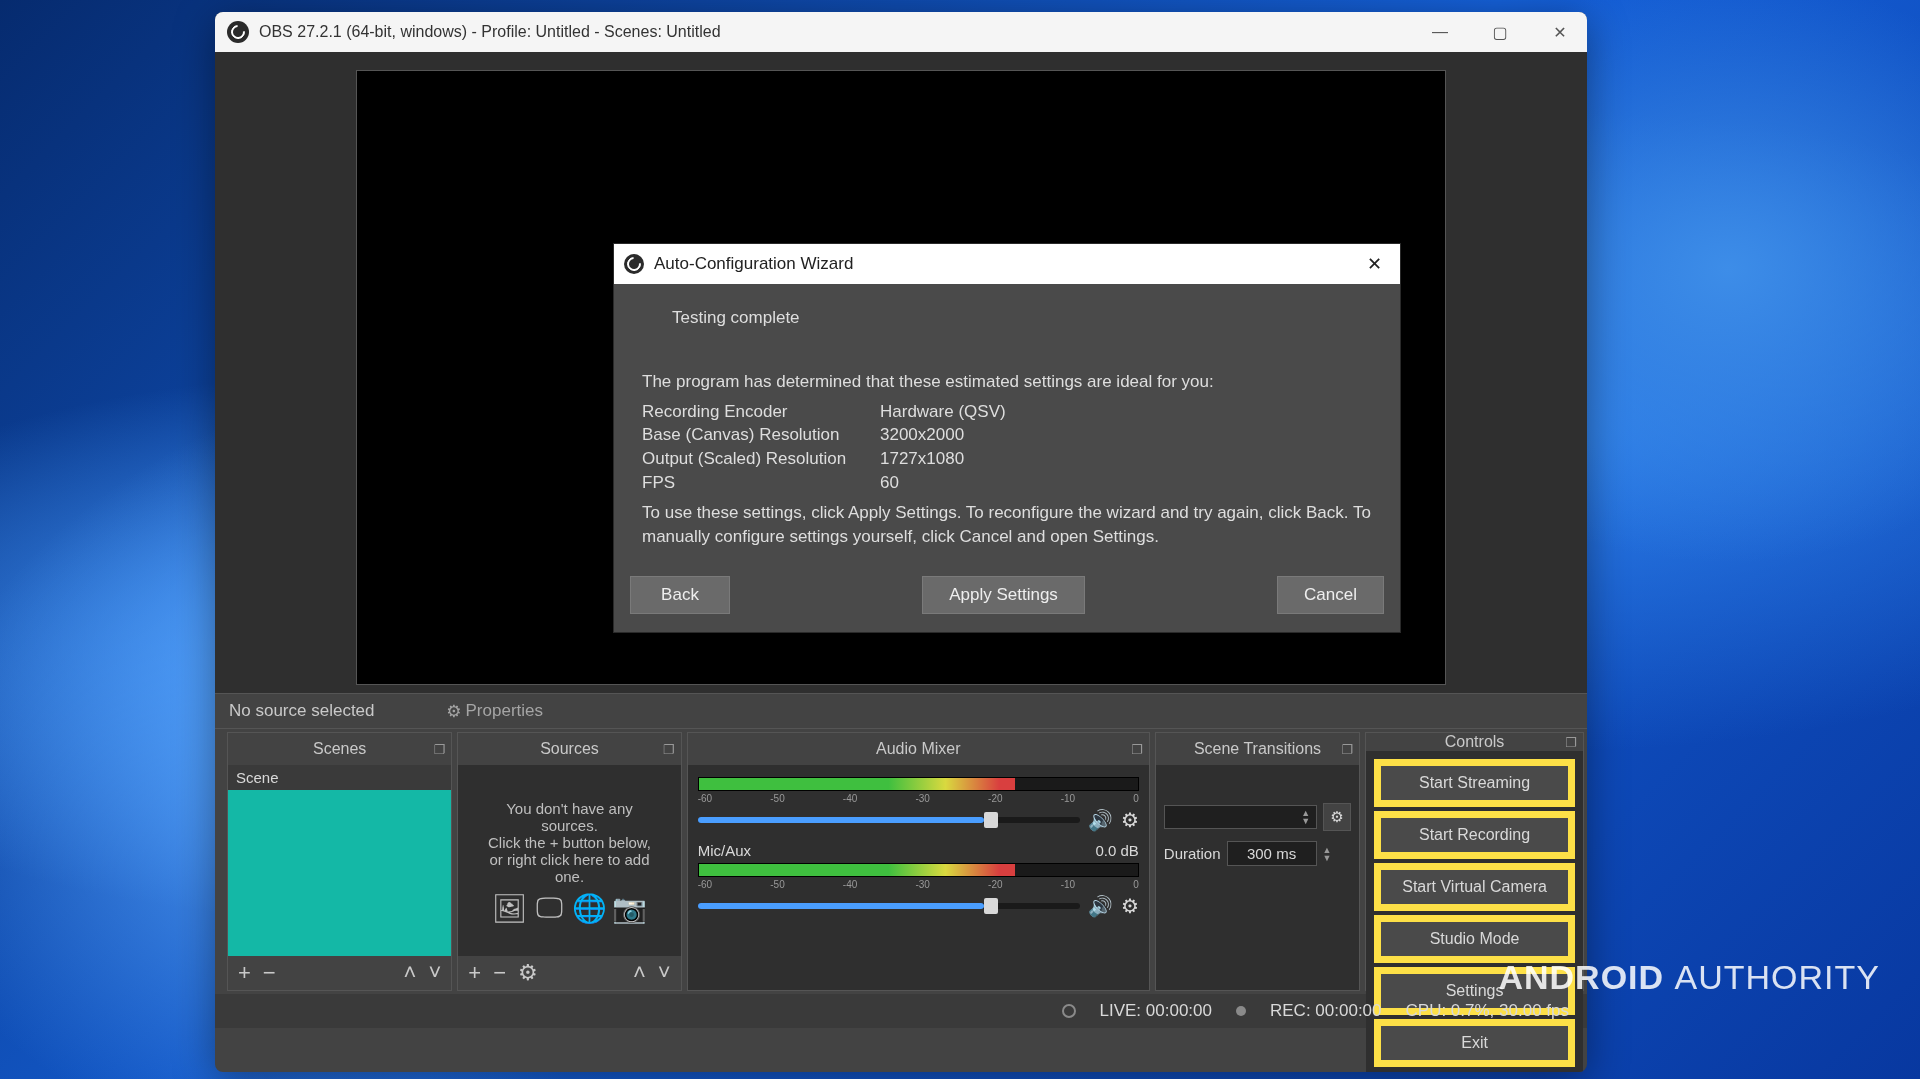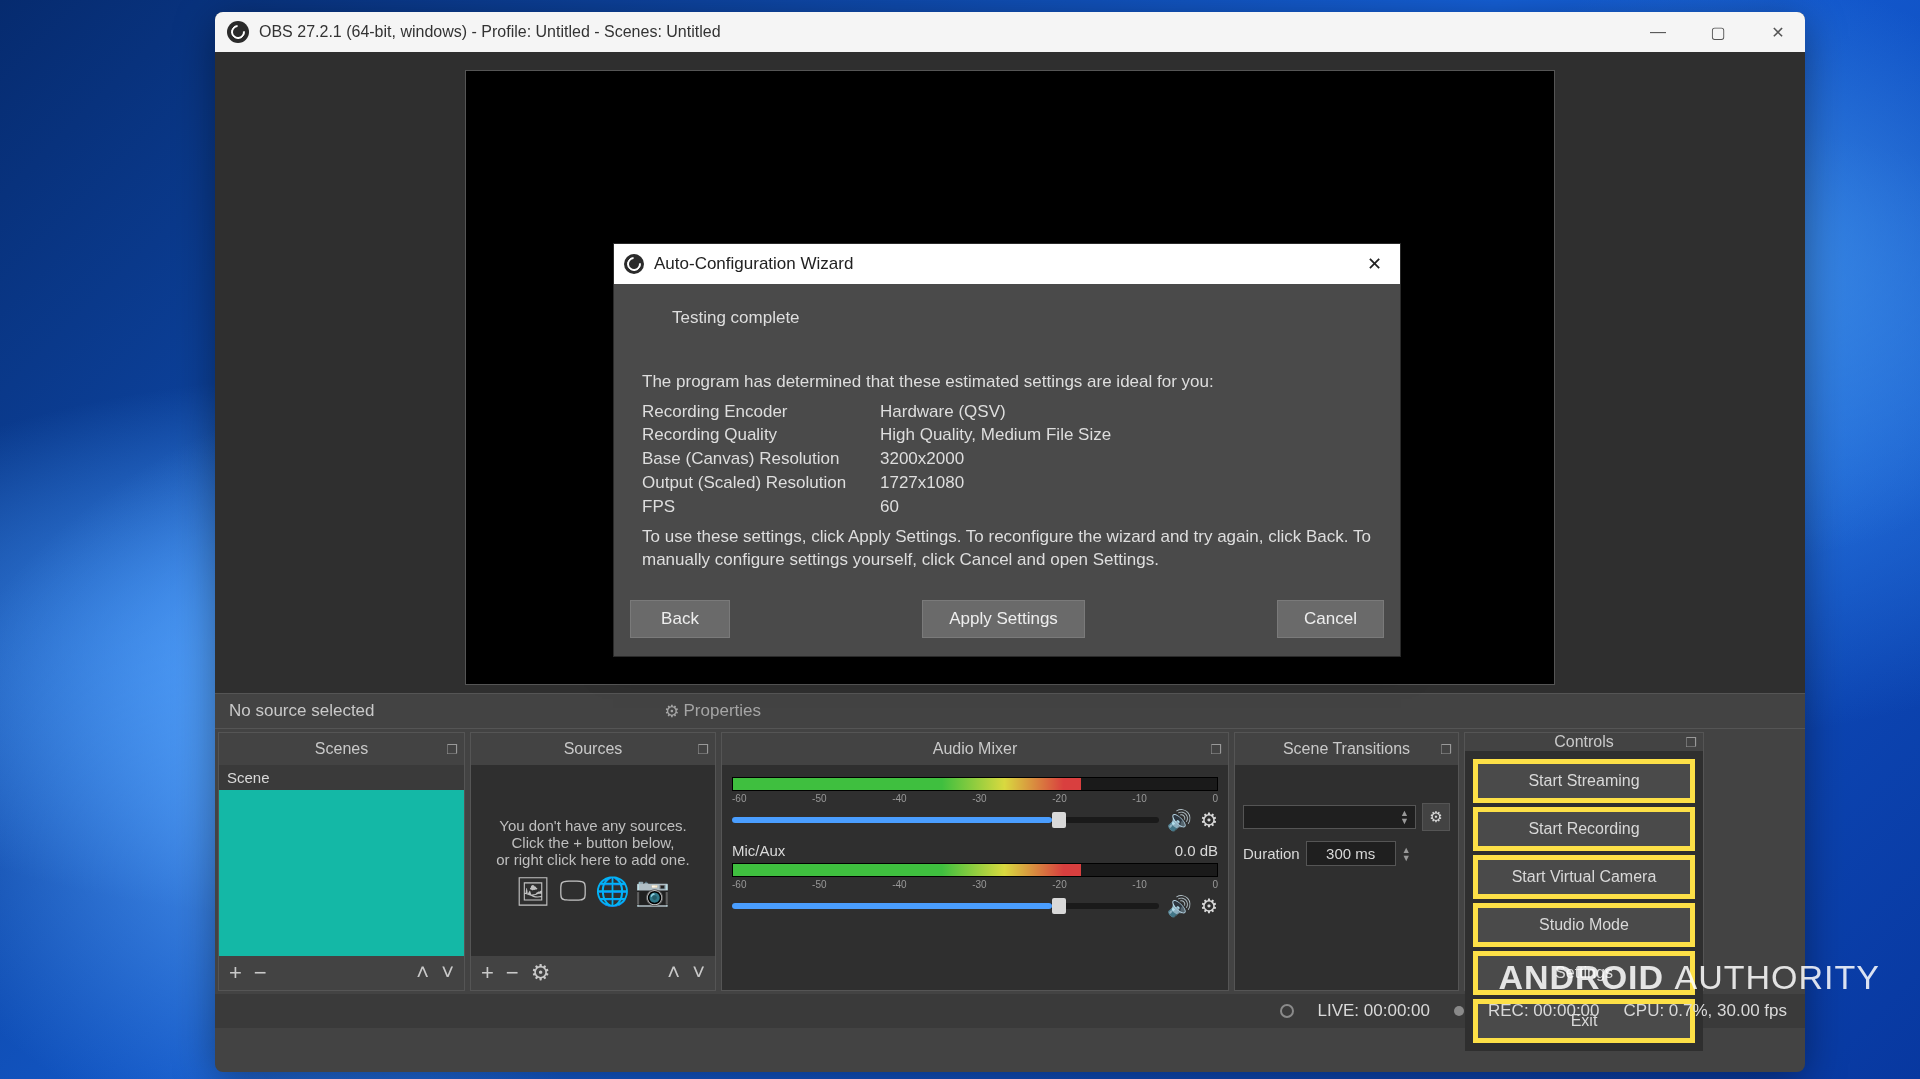--- a/index.html
+++ b/index.html
@@ -1,33 +1,33 @@
 <!DOCTYPE html>
 <html><head>
 <meta charset="utf-8">
 <style>
 *{box-sizing:border-box;margin:0;padding:0;font-family:"Segoe UI",Arial,sans-serif;}
 body{background:linear-gradient(135deg,#0a3d91 0%,#1e5bd6 25%,#0a3d91 50%,#1e5bd6 75%,#0a3d91 100%);width:1920px;height:1079px;overflow:hidden;position:relative;}
 .wallpaper{position:absolute;inset:0;background:radial-gradient(ellipse at 20% 60%,#4a9eff 0%,transparent 30%),radial-gradient(ellipse at 80% 40%,#2c7de8 0%,transparent 35%),linear-gradient(135deg,#062b6f 0%,#1560d8 50%,#0838a0 100%);}
 .wallpaper::before{content:"";position:absolute;left:-10%;top:30%;width:60%;height:80%;background:radial-gradient(ellipse,#5ba8ff 0%,transparent 60%);border-radius:50%;transform:rotate(-20deg);}
 .wallpaper::after{content:"";position:absolute;right:-15%;top:-10%;width:50%;height:70%;background:radial-gradient(ellipse,#3d8de8 0%,transparent 55%);border-radius:50%;}
-.obs-window{position:absolute;left:215px;top:12px;width:1590px;height:1060px;background:#434343;border-radius:8px;overflow:hidden;box-shadow:0 8px 40px rgba(0,0,0,0.4);}
+.obs-window{position:absolute;left:215px;top:12px;width:1372px;height:1060px;background:#434343;border-radius:8px;overflow:hidden;box-shadow:0 8px 40px rgba(0,0,0,0.4);}
 .titlebar{height:40px;background:#f5f5f5;display:flex;align-items:center;padding:0 12px;color:#333;font-size:16px;}
 .titlebar .obs-ico{width:22px;height:22px;border-radius:50%;background:#2b2b2b;margin-right:10px;position:relative;}
 .titlebar .obs-ico::after{content:"";position:absolute;inset:4px;border:2px solid #fff;border-radius:50%;border-top-color:transparent;transform:rotate(40deg);}
 .win-ctrls{margin-left:auto;display:flex;gap:30px;color:#555;}
 .win-ctrls span{width:30px;text-align:center;cursor:pointer;font-size:16px;}
 .menubar{height:34px;background:#3a3a3a;display:flex;align-items:center;padding:0 10px;gap:2px;}
 .menubar span{color:#d9d9d9;padding:4px 12px;font-size:15.5px;cursor:pointer;}
 .preview-area{background:#2f2f2f;padding:18px 20px 8px;display:flex;justify-content:center;}
 .preview{width:1090px;height:615px;background:#000;border:1px solid #555;}
 .toolbar{height:36px;background:#434343;display:flex;align-items:center;padding:0 14px;border-top:1px solid #555;border-bottom:1px solid #555;}
 .toolbar .src-label{color:#c9c9c9;font-size:17px;}
 .toolbar .props-btn{margin-left:auto;margin-right:1030px;display:flex;align-items:center;color:#a5a5a5;gap:4px;font-size:17px;}
-.panels{display:flex;gap:5px;padding:3px;height:265px;}
+.panels{display:flex;gap:5px;padding:3px;height:265px;margin-left:9px;}
 .panel{background:#3a3a3a;border:1px solid #555;display:flex;flex-direction:column;}
 .panel-head{height:32px;background:#434343;display:flex;align-items:center;justify-content:center;color:#c9c9c9;font-size:16px;position:relative;}
 .panel-head .pop-icon{position:absolute;right:6px;color:#999;font-size:13px;}
 .p-scenes{width:247px;}
 .p-sources{width:246px;}
 .p-mixer{width:508px;}
 .p-trans{width:225px;}
 .p-ctrls{width:240px;}
 .scene-list{flex:1;background:#14b8a6;}
 .scene-item{background:#3a3a3a;color:#d9d9d9;padding:4px 8px;font-size:15px;}
@@ -48,21 +48,21 @@
 .slider-thumb{position:absolute;left:75%;top:-5px;width:14px;height:16px;background:#d9d9d9;border-radius:2px;}
 .vol-ico{font-size:20px;color:#d9d9d9;}
 .trans-body{flex:1;background:#2f2f2f;padding:8px;color:#d9d9d9;font-size:15px;}
 .trans-row{display:flex;align-items:center;gap:6px;margin-top:30px;}
 .trans-sel{flex:1;background:#1f1f1f;border:1px solid #555;padding:3px 6px;display:flex;justify-content:space-between;align-items:center;}
 .spin-btns{display:flex;flex-direction:column;font-size:9px;color:#999;line-height:8px;}
 .gear-btn{width:28px;height:28px;background:#434343;border:1px solid #555;display:flex;align-items:center;justify-content:center;color:#d9d9d9;}
 .dur-row{display:flex;align-items:center;gap:6px;margin-top:10px;}
 .dur-input{background:#1f1f1f;border:1px solid #555;padding:3px 8px;width:90px;text-align:center;}
 .ctrls-body{flex:1;background:#2f2f2f;padding:8px;display:flex;flex-direction:column;gap:4px;}
-.ctrl-btn{background:#4a4a4a;border:5px solid #fde047;color:#d9d9d9;padding:8px;text-align:center;font-size:16px;cursor:pointer;}
+.ctrl-btn{background:#4a4a4a;border:7px solid #fde047;color:#d9d9d9;padding:8px;text-align:center;font-size:16px;cursor:pointer;}
 .statusbar{height:34px;background:#3a3a3a;display:flex;align-items:center;justify-content:flex-end;gap:24px;padding:0 18px;color:#d9d9d9;font-size:17px;}
 .statusbar .dot{width:10px;height:10px;border-radius:50%;background:#8a8a8a;display:inline-block;}
 .statusbar .ring{width:14px;height:14px;border:2px solid #8a8a8a;border-radius:50%;display:inline-block;}
 
 .wizard{position:absolute;left:613px;top:243px;width:788px;background:#4a4a4a;border:1px solid #2a2a2a;box-shadow:0 6px 30px rgba(0,0,0,0.5);}
 .wiz-title{height:40px;background:#fff;display:flex;align-items:center;padding:0 10px;color:#222;font-size:17px;}
 .wiz-title .obs-ico{width:20px;height:20px;border-radius:50%;background:#2b2b2b;margin-right:10px;position:relative;}
 .wiz-title .obs-ico::after{content:"";position:absolute;inset:3px;border:2px solid #fff;border-radius:50%;border-top-color:transparent;transform:rotate(40deg);}
 .wiz-close{margin-left:auto;font-size:18px;cursor:pointer;padding:0 8px;}
 .wiz-body{padding:20px 28px 16px;color:#dedede;font-size:17px;line-height:1.4;}
@@ -250,24 +250,20 @@
   </div>
   <div class="wiz-body">
     <div class="wiz-sub">Testing complete</div>
     <div class="wiz-intro">The program has determined that these estimated settings are ideal for you:</div>
     <div class="wiz-table">
       <div class="wiz-row">
           <div class="wiz-k">Recording Encoder</div>
           <div>Hardware (QSV)</div>
         </div>
       <div class="wiz-row">
-          <div class="wiz-k">Recording Quality</div>
-          <div>High Quality, Medium File Size</div>
-        </div>
-      <div class="wiz-row">
           <div class="wiz-k">Base (Canvas) Resolution</div>
           <div>3200x2000</div>
         </div>
       <div class="wiz-row">
           <div class="wiz-k">Output (Scaled) Resolution</div>
           <div>1727x1080</div>
         </div>
       <div class="wiz-row">
           <div class="wiz-k">FPS</div>
           <div>60</div>

